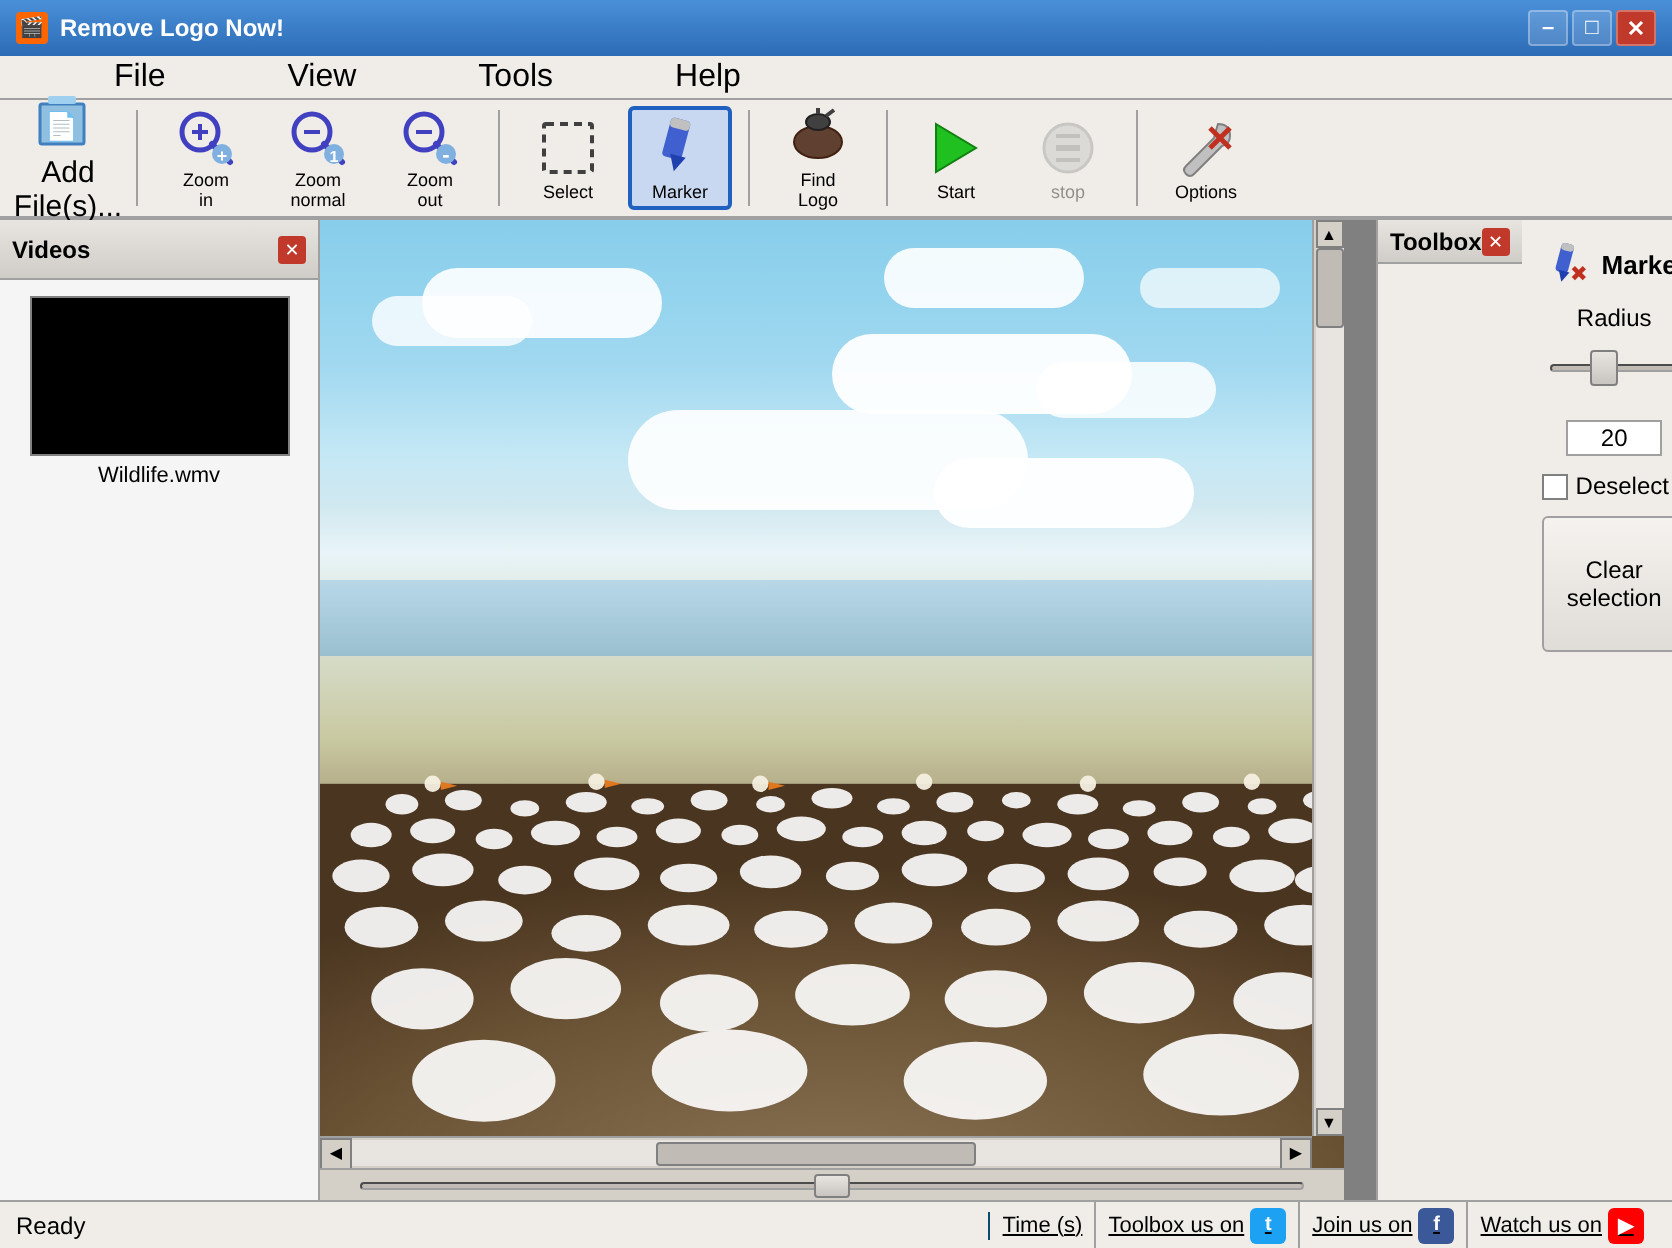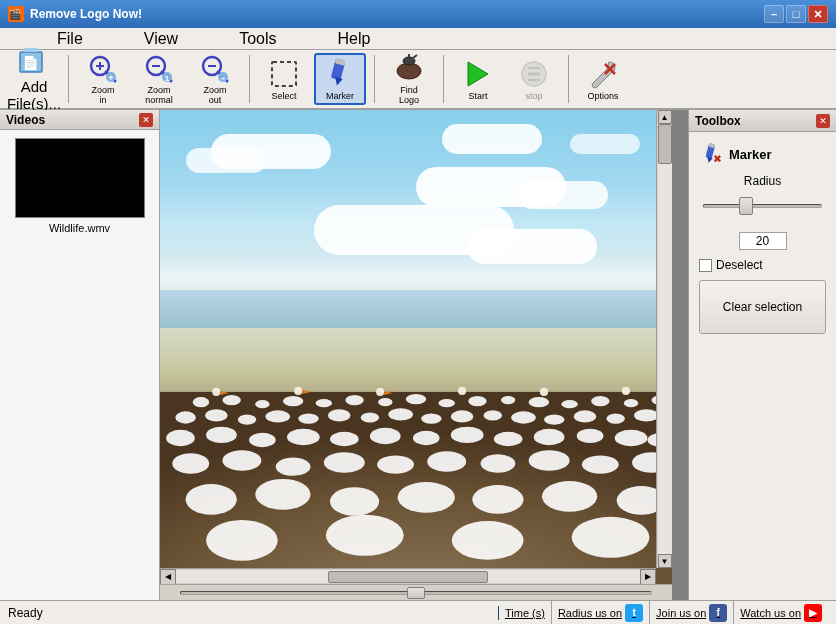--- a/index.html
+++ b/index.html
@@ -118,21 +118,21 @@
     #videos-panel {
       width: 160px;
       min-width: 160px;
       background: #f5f5f5;
       border-right: 1px solid #a0a0a0;
       display: flex;
       flex-direction: column;
     }
     #videos-header {
       background: linear-gradient(to bottom, #e8e4e0, #d0ccc8);
-      height: 20px;
+      height: 30px;
       display: flex;
       align-items: center;
       padding: 0 6px;
       border-bottom: 1px solid #a0a0a0;
       justify-content: space-between;
     }
     #videos-header span { font-size: 12px; font-weight: bold; }
     #videos-close {
       width: 14px; height: 14px;
       background: #c0392b;
@@ -243,21 +243,21 @@
     #h-thumb { height: 14px; width: 120px; margin: 0 auto; }
     #v-thumb { width: 14px; height: 40px; margin: 0 auto; }
 
     
     #toolbox-panel {
       width: 148px;
       min-width: 148px;
       background: #f0ede8;
       border-left: 1px solid #a0a0a0;
       display: flex;
-      flex-direction: column;
+      flex-direction: row;
     }
     #toolbox-header {
       background: linear-gradient(to bottom, #e8e4e0, #d0ccc8);
       height: 22px;
       display: flex;
       align-items: center;
       padding: 0 6px;
       border-bottom: 1px solid #a0a0a0;
       justify-content: space-between;
     }
@@ -737,21 +737,21 @@
 
 </div>
 
 <div id="status-bar">
   <div id="status-text">Ready</div>
   <div id="status-right">
     <div class="status-section">
       <span>Time (s)</span>
     </div>
     <div class="status-section">
-      <span style="margin-right:3px;">Radius us on</span>
+      <span style="margin-right:3px;">Toolbox us on</span>
       <div class="social-icon twitter-icon">t</div>
     </div>
     <div class="status-section">
       <span style="margin-right:3px;">Join us on</span>
       <div class="social-icon fb-icon">f</div>
     </div>
     <div class="status-section" style="border-right:none;">
       <span style="margin-right:3px;">Watch us on</span>
       <div class="social-icon yt-icon">▶</div>
     </div>

